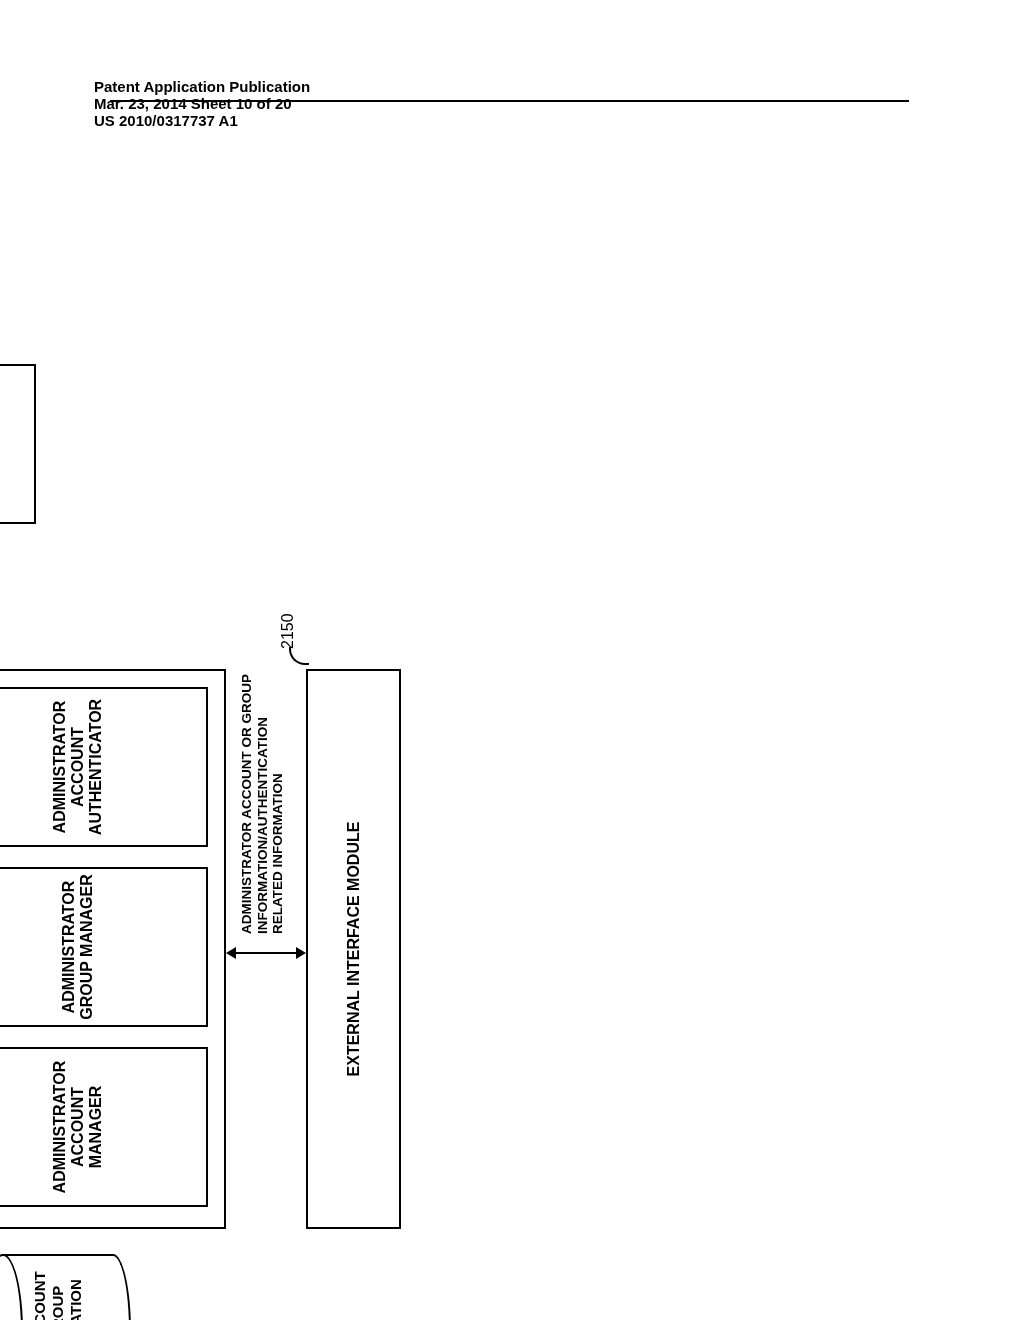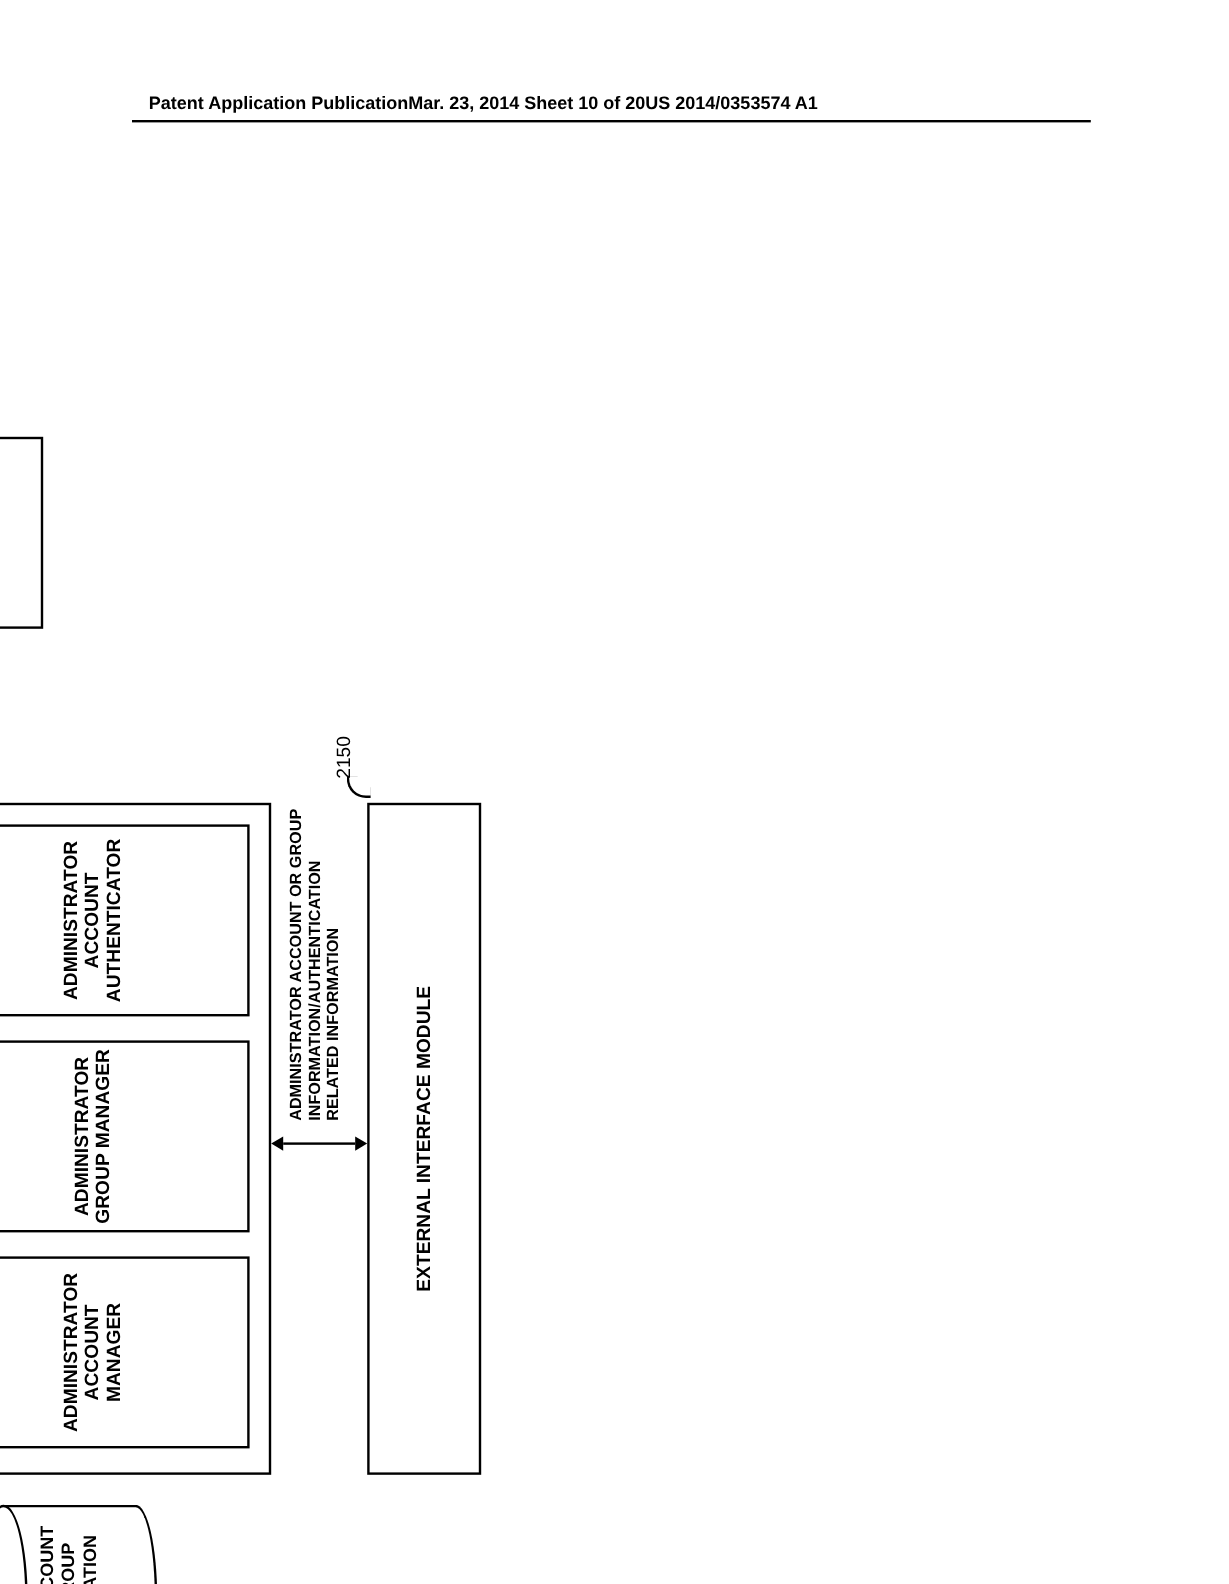--- a/index.html
+++ b/index.html
@@ -8,25 +8,27 @@
     padding: 0;
     width: 1024px;
     height: 1320px;
     background: #fff;
     font-family: Arial, Helvetica, sans-serif;
     position: relative;
   }
   .page-header {
     position: absolute;
     top: 78px;
-    left: 124px;
+    left: 94px;
     right: 115px;
     font-size: 15px;
     display: flex;
+    justify-content: space-between;
     font-weight: bold;
+    flex-direction: column;
   }
   .rule {
     position: absolute;
     top: 100px;
     left: 110px;
     right: 115px;
     height: 2px;
     background: #000;
   }
   .figure-area {
@@ -129,21 +131,21 @@
   .dbl-arrow .tri-up { border-bottom: 10px solid #000; }
   .dbl-arrow .tri-down { border-top: 10px solid #000; }
   .dbl-arrow .shaft { width: 2px; background: #000; }
 </style>
 </head>
 <body>
 
 <div class="page-header">
   <span>Patent Application Publication</span>
   <span>Mar. 23, 2014  Sheet 10 of 20</span>
-  <span>US 2014/0353574 A1</span>
+  <span>US 2010/0317737 A1</span>
 </div>
 <div class="rule"></div>
 
 <div class="figure-area">
 
   <div class="diagram">
 
     <div class="box" style="left:195px; top:55px; width:560px; height:370px;">
 
       <div class="subbox" style="left:20px; top:90px; width:160px; height:260px;">ADMINISTRATOR<br>ACCOUNT MANAGER</div>

